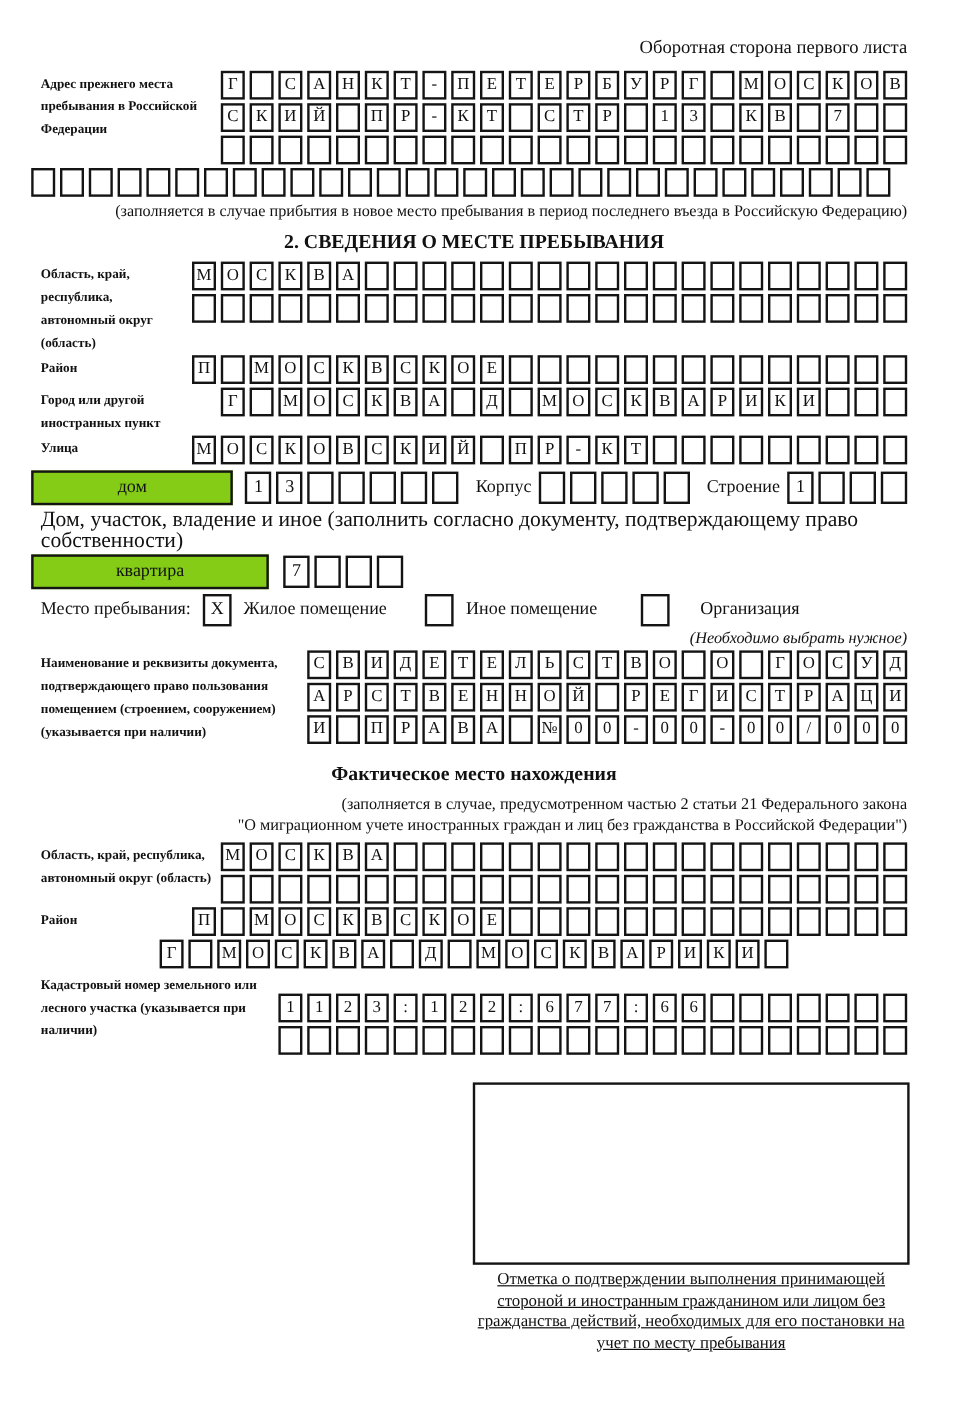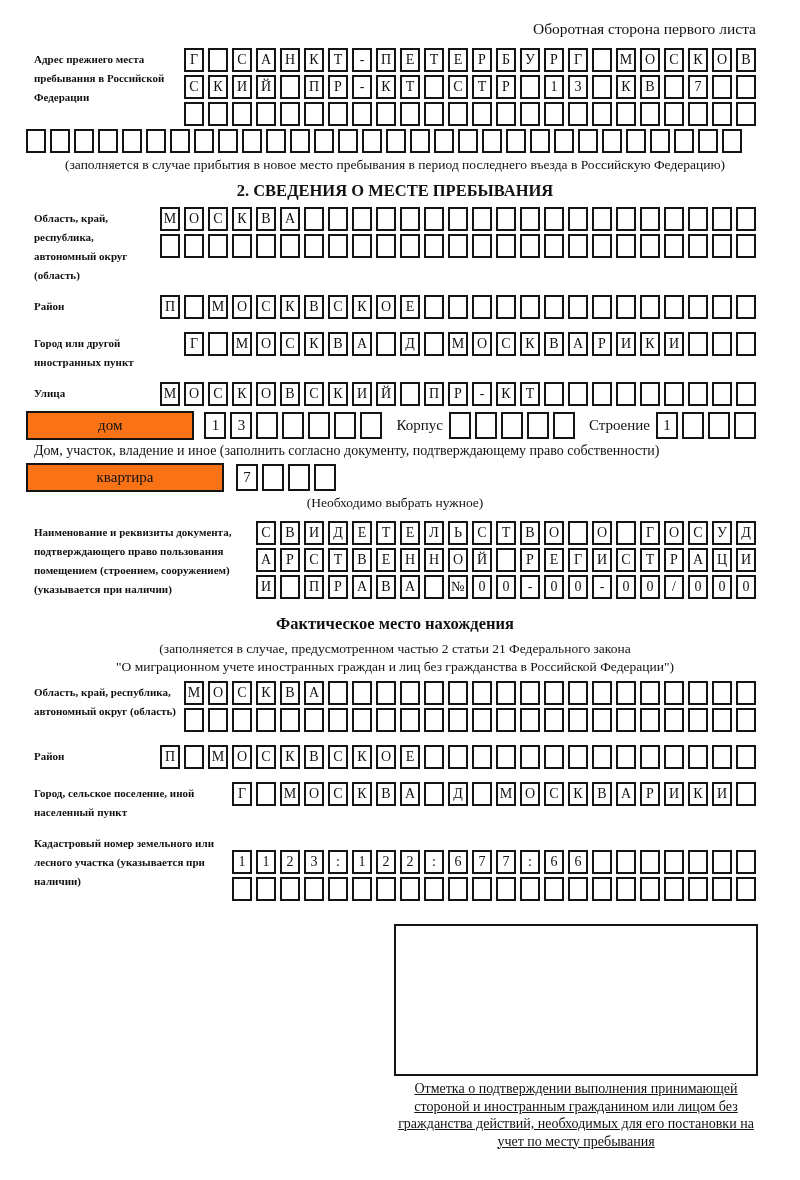--- a/index.html
+++ b/index.html
@@ -1,61 +1,61 @@
 <!DOCTYPE html>
 <html><head>
 <meta charset="utf-8">
 <style>
   html,body { margin:0; padding:0; }
   body {
     width:800px; height:1180px; background:#ffffff; color:#111;
     font-family:"Liberation Serif", serif; overflow:hidden;
   }
-  .page { box-sizing:border-box; width:800px; height:1160px; padding:6px 44px 0 34px; }
+  .page { box-sizing:border-box; width:800px; height:1160px; padding:17px 44px 0 34px; }
 
   .header-note { text-align:right; font-size:15.5px; margin:14px 0 10px 0; }
 
   .field { display:flex; align-items:flex-start; }
   .field .label { flex:1 1 auto; font-size:11px; line-height:19px; padding:2px 4px 0 0;font-weight:bold; }
   .field .rows { flex:0 0 auto; }
 
   .cellrow { display:flex; gap:4px; justify-content:flex-end; margin:0 0 3px 0; }
   .cb {
     flex:0 0 20px; width:20px; height:24px; box-sizing:border-box;
     border:2px solid #141414; display:flex; align-items:center; justify-content:center;
     font-size:14px; line-height:1; background:#fff;
   }
   .bigcells .cb { width:22px; flex-basis:22px; height:27px; font-size:15px; }
 
-  .note { text-align:center; font-size:13.5px; line-height:17px; margin:1px 0 0 0; }
+  .note { text-align:right; font-size:13.5px; line-height:17px; margin:1px 0 0 0; }
   .heading { text-align:center; font-weight:bold; font-size:16.5px; margin:8px 0 6px 0; }
 
   .houserow { display:flex; align-items:center; margin:2px 0 2px -8px; }
   .widebox {
     box-sizing:border-box; border:2px solid #141414; height:29px;
-    display:flex; align-items:center; justify-content:center; font-size:15px; background:#f97316;
+    display:flex; align-items:center; justify-content:center; font-size:15px; background:#84cc16;
   }
   .widebox.dom { width:176px; margin-right:10px; }
   .widebox.kvartira { width:198px; margin-right:12px; }
   .inline-label { font-size:15px; margin:0 6px 0 14px; }
-  .caption { font-size:14px; line-height:18px; margin:1px 0 3px 0; }
+  .caption { font-size:18px; line-height:18px; margin:1px 0 3px 0; }
 
   .checkrow { display:flex; align-items:center; font-size:15px; margin:4px 0 0 0; }
   .checkbox {
     box-sizing:border-box; width:24px; height:27px; border:2px solid #141414;
     display:flex; align-items:center; justify-content:center; font-size:15px; margin:0 10px;
   }
   .checkrow .optlabel { margin-right:14px; }
-  .small-note { text-align:center; font-size:13.5px; line-height:17px; margin:1px 0 2px 0; }
+  .small-note { text-align:right; font-size:13.5px; line-height:17px; margin:1px 0 2px 0;font-style:italic; }
 
   .stamp-wrap { width:372px; margin-left:auto; margin-right:-6px; margin-top:20px;text-decoration:underline; }
   .stamp-box { box-sizing:border-box; width:364px; height:152px; border:2px solid #141414; margin:0 auto; background:#fff; }
   .stamp-caption { text-align:center; font-size:14px; line-height:17.5px; margin-top:4px; }
 
-  .mt2 { margin-top:10px;justify-content:center; } .mt6 { margin-top:6px; }
+  .mt2 { margin-top:0;justify-content:center; } .mt6 { margin-top:6px; }
 </style>
 </head>
 <body>
 
 <div class="page">
 
   <div class="header-note">Оборотная сторона первого листа</div>
 
   <div class="field">
     <div class="label">Адрес прежнего места пребывания в Российской Федерации</div>
@@ -366,20 +366,29 @@
   <div class="houserow">
     <div class="widebox kvartira">квартира</div>
     <div class="cellrow bigcells" style="margin:0;">
         <span class="cb">7</span>
         <span class="cb"></span>
         <span class="cb"></span>
         <span class="cb"></span>
       </div>
   </div>
 
+  <div class="checkrow">
+    <span>Место пребывания:</span>
+    <span class="checkbox">X</span>
+    <span class="optlabel">Жилое помещение</span>
+    <span class="checkbox" style="margin-left:18px;"></span>
+    <span class="optlabel">Иное помещение</span>
+    <span class="checkbox" style="margin-left:22px; margin-right:26px;"></span>
+    <span class="optlabel">Организация</span>
+  </div>
   <div class="small-note">(Необходимо выбрать нужное)</div>
 
   <div class="field mt2">
     <div class="label">Наименование и реквизиты документа, подтверждающего право пользования помещением (строением, сооружением) (указывается при наличии)</div>
     <div class="rows">
       <div class="cellrow">
           <span class="cb">С</span>
           <span class="cb">В</span>
           <span class="cb">И</span>
           <span class="cb">Д</span>
@@ -539,21 +548,20 @@
           <span class="cb"></span>
           <span class="cb"></span>
           <span class="cb"></span>
           <span class="cb"></span>
           <span class="cb"></span>
         </div>
       </div>
   </div>
 
   <div class="field mt2">
-    <div class="label">Город, сельское поселение, иной населенный пункт</div>
     <div class="rows">
         <div class="cellrow">
           <span class="cb">Г</span>
           <span class="cb"></span>
           <span class="cb">М</span>
           <span class="cb">О</span>
           <span class="cb">С</span>
           <span class="cb">К</span>
           <span class="cb">В</span>
           <span class="cb">А</span>

